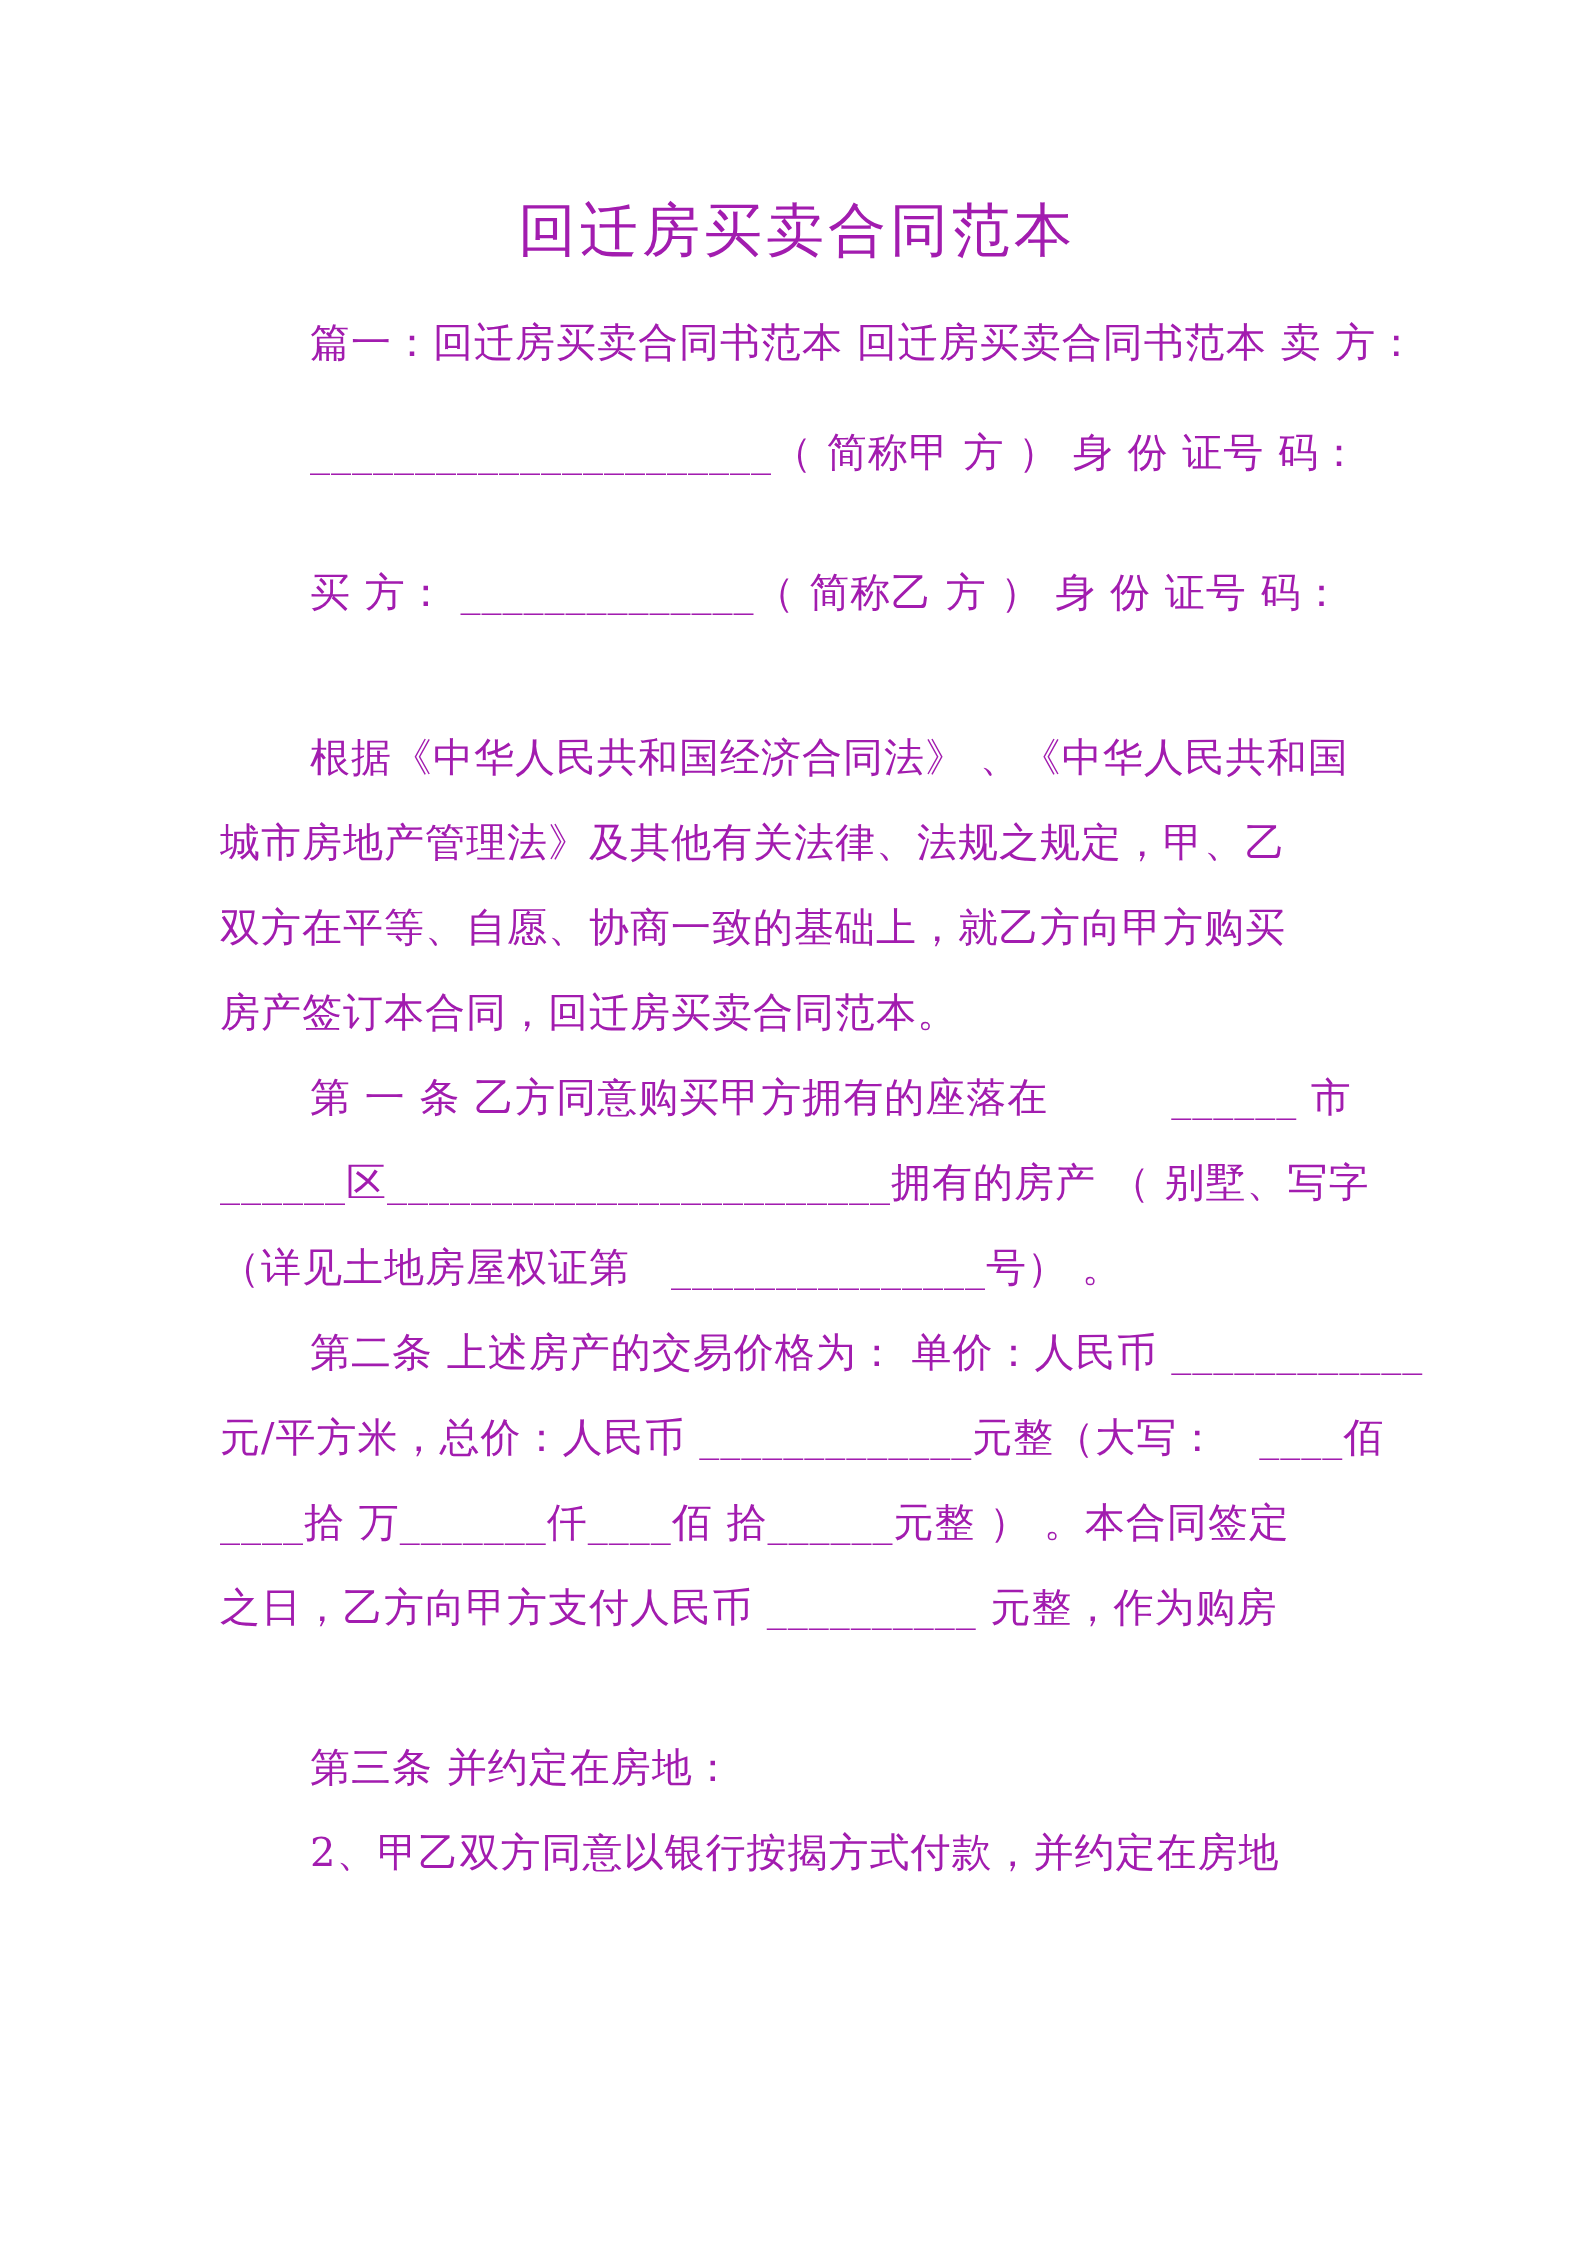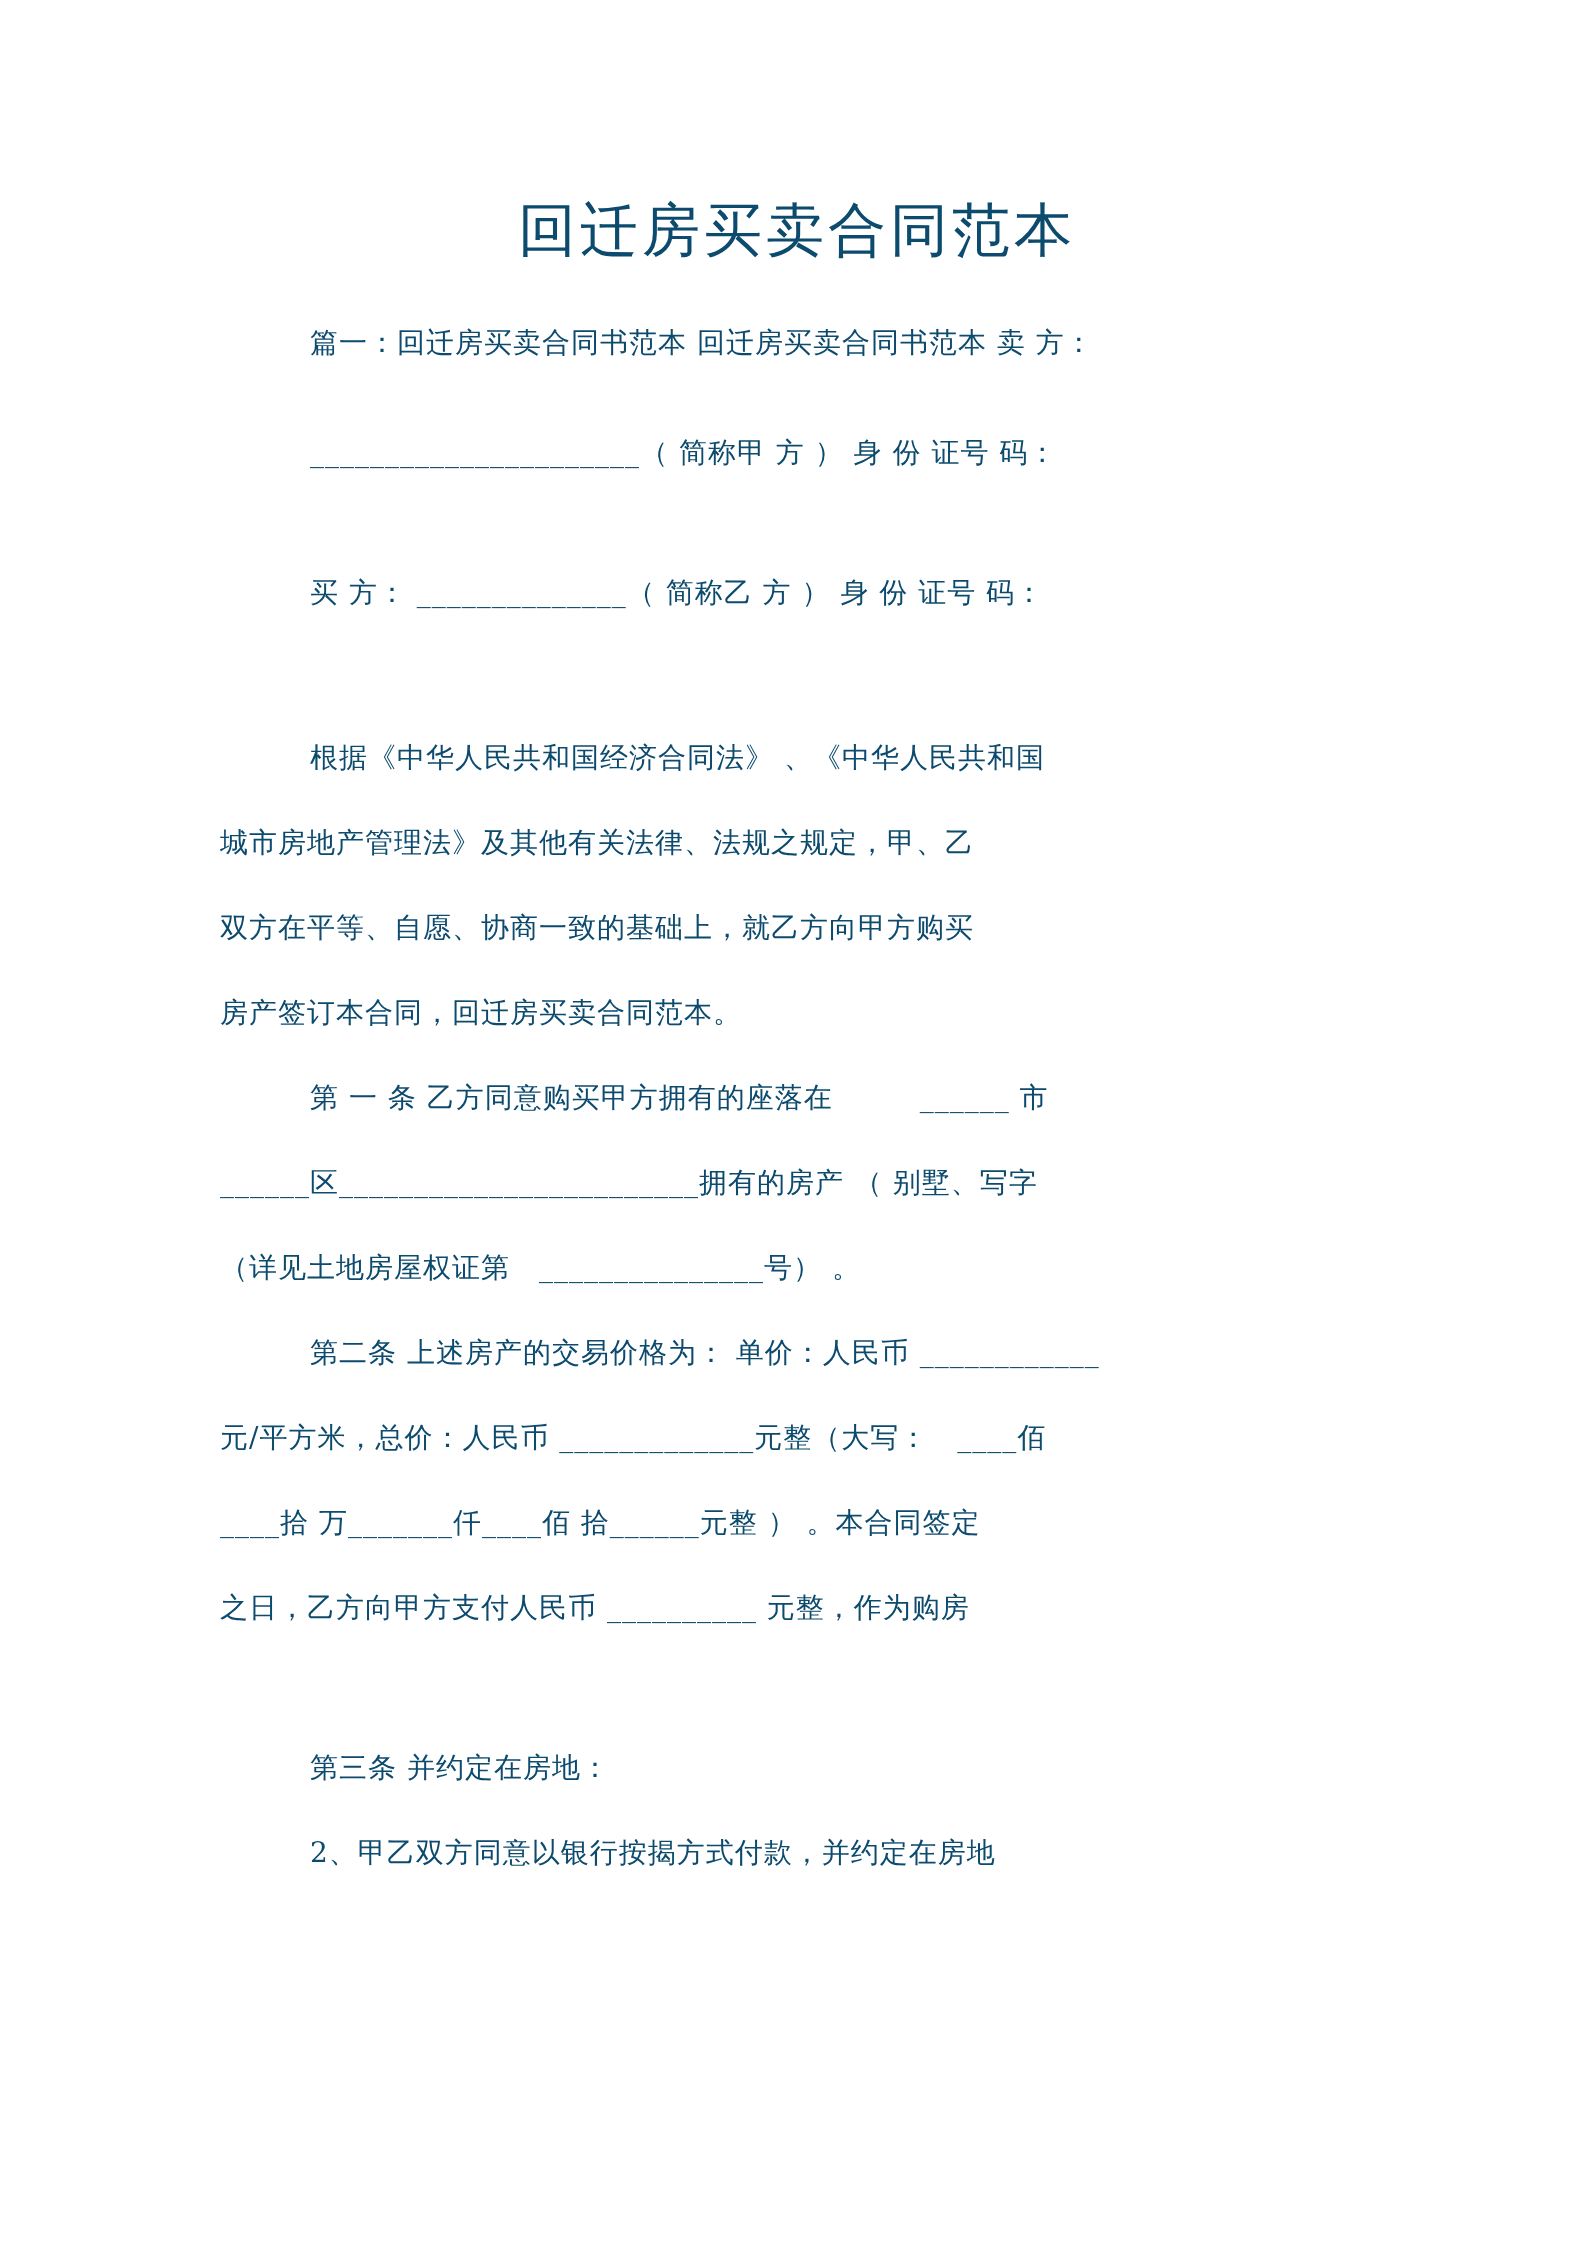--- a/index.html
+++ b/index.html
@@ -7,21 +7,21 @@
     padding: 0;
     background: #ffffff;
   }
   .page {
     position: relative;
     width: 1594px;
     height: 2256px;
     background: #ffffff;
     overflow: hidden;
     font-family: "DejaVu Serif", "Liberation Serif", serif;
-    color: #0c4a6e;
+    color: #a21caf;
     box-sizing: border-box;
     padding-top: 190px;
   }
   .doc-title {
     width: 100%;
     text-align: center;
     font-size: 58px;
     line-height: 80px;
     font-weight: normal;
     letter-spacing: 4px;
@@ -29,21 +29,21 @@
     white-space: pre;
   }
   .lines {
     padding-left: 220px;
     padding-right: 60px;
   }
   .line {
     height: 85px;
     display: flex;
     align-items: center;
-    font-size: 28px;
+    font-size: 40px;
     letter-spacing: 1px;
     white-space: pre;
   }
   .line.indent { padding-left: 90px; }
   .line.gap-xs { margin-top: 25px; }
   .line.gap-sm { margin-top: 55px; }
   .line.gap-md { margin-top: 75px; }
   .line.gap-lg { margin-top: 80px; }
 </style>
 </head>

